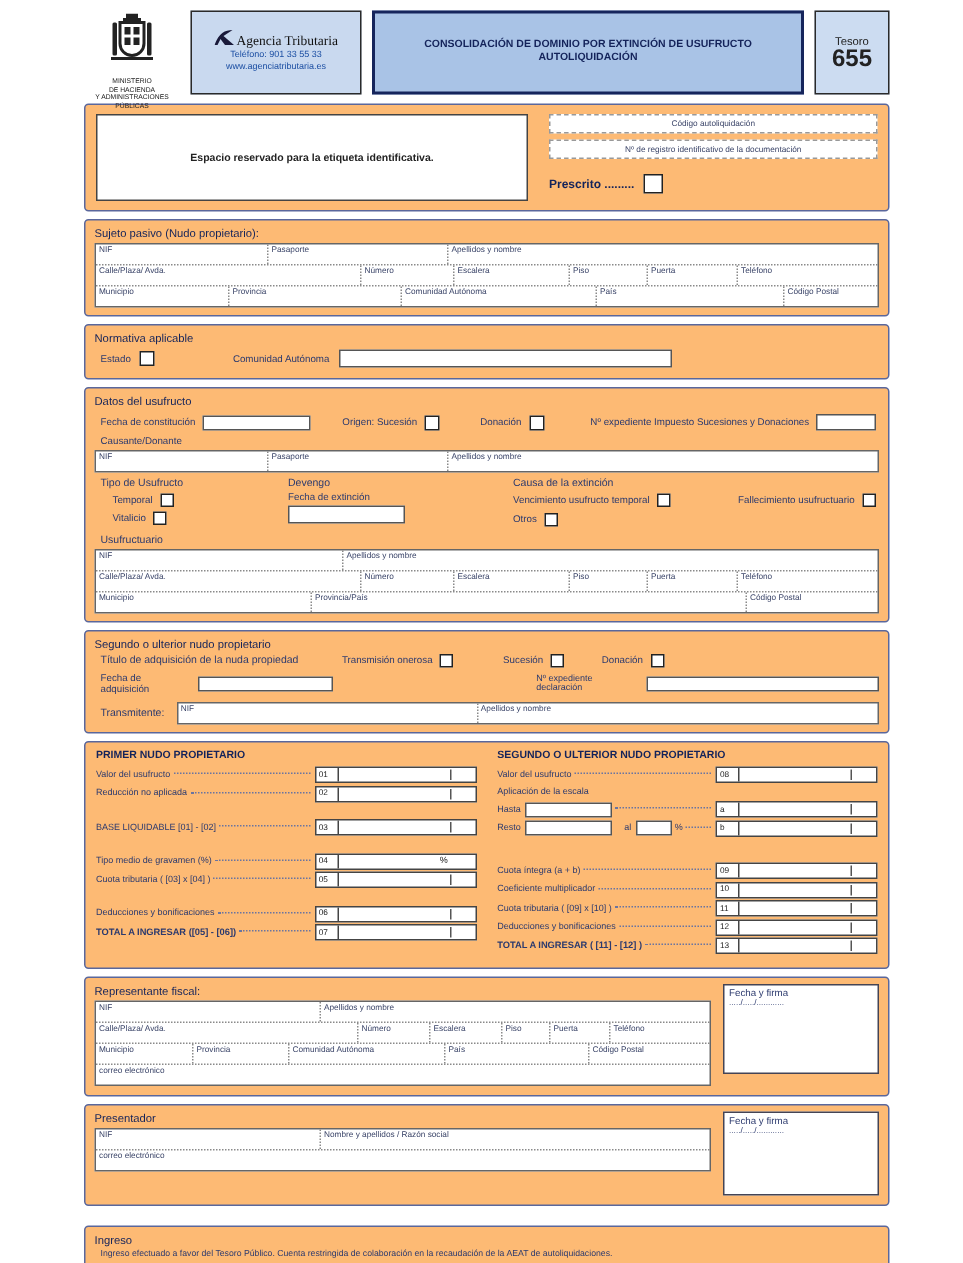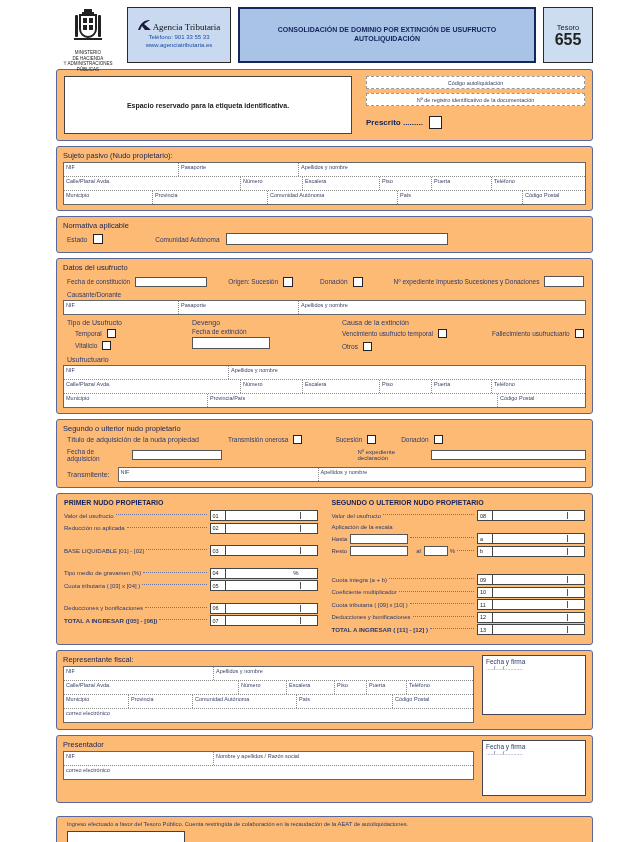--- a/index.html
+++ b/index.html
@@ -4,21 +4,21 @@
 <style>
   * { box-sizing: border-box; margin: 0; padding: 0; }
   body { background: #fff; font-family: "Liberation Sans", sans-serif; color: #1c2b5e; }
   #page { position: relative; width: 642px; height: 842px; background: #fff; overflow: hidden; }
   #content { position: absolute; left: 56px; top: 7px; width: 537px; }
 
   
   .hdr { display: flex; align-items: stretch; gap: 7px; height: 56px; margin-bottom: 6px; }
   .crest-wrap { width: 64px; display: flex; flex-direction: column; align-items: center; justify-content: flex-start; padding-top: 2px; }
   .ministry { font-size: 4.5px; text-align: center; color: #222; line-height: 1.25; margin-top: 1px; }
-  .agencia-box { width: 104px; background: #c9d9ef; border: 1.5px solid #2a2a2a; display: flex; flex-direction: column; align-items: center; justify-content: center; gap: 1px; }
+  .agencia-box { width: 114px; background: #c9d9ef; border: 1.5px solid #2a2a2a; display: flex; flex-direction: column; align-items: center; justify-content: center; gap: 1px; }
   .agencia-name { display: flex; align-items: center; gap: 2px; font-family: "Liberation Serif", serif; font-size: 9px; color: #111; }
   .agencia-sub { font-size: 6px; color: #1c4fa3; line-height: 1.3; text-align: center; }
   .title-box { flex: 1; background: #a9c3e6; border: 2px solid #16255c; display: flex; flex-direction: column; align-items: center; justify-content: center; color: #14235a; text-align: center; }
   .title-main { font-size: 13px; font-weight: bold; line-height: 1.1; }
   .title-sub { font-size: 7px; font-weight: bold; line-height: 1.25; }
   .modelo-box { width: 50px; background: #ccdcf1; border: 1.5px solid #2a2a2a; display: flex; flex-direction: column; align-items: center; justify-content: center; color: #222; }
   .modelo-lbl { font-size: 7.5px; }
   .modelo-num { font-size: 16px; font-weight: bold; line-height: 1; text-align: right; }
 
   
@@ -581,20 +581,21 @@
     </div>
     <div class="firma-box" style="height:56px">
       <span class="ftit">Fecha y firma</span>
       <span class="fdots">...../...../............</span>
     </div>
   </div>
 
   <div style="height:8px"></div>
 
   <div class="section">
+    <div class="sec-title">Ingreso</div>
     <div class="flbl" style="font-size:5.8px; padding-left:4px;">Ingreso efectuado a favor del Tesoro Público. Cuenta restringida de colaboración en la recaudación de la AEAT de autoliquidaciones.</div>
 
     <div class="row" style="margin-top:4px; padding-left:4px; gap:6px;">
 
       <span style="display:flex; width:118px; height:12px; background:#fff; border:1px solid #444;">
         
       </span>
     </div>
 
   </div>

